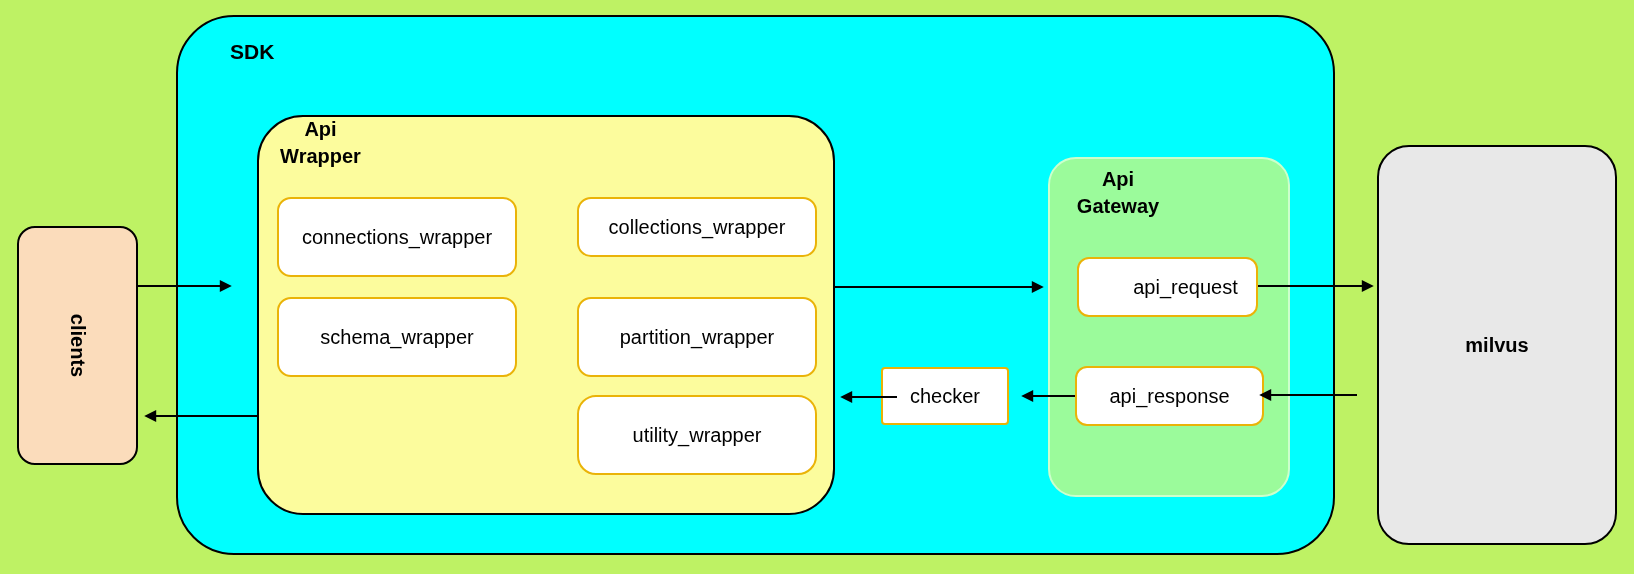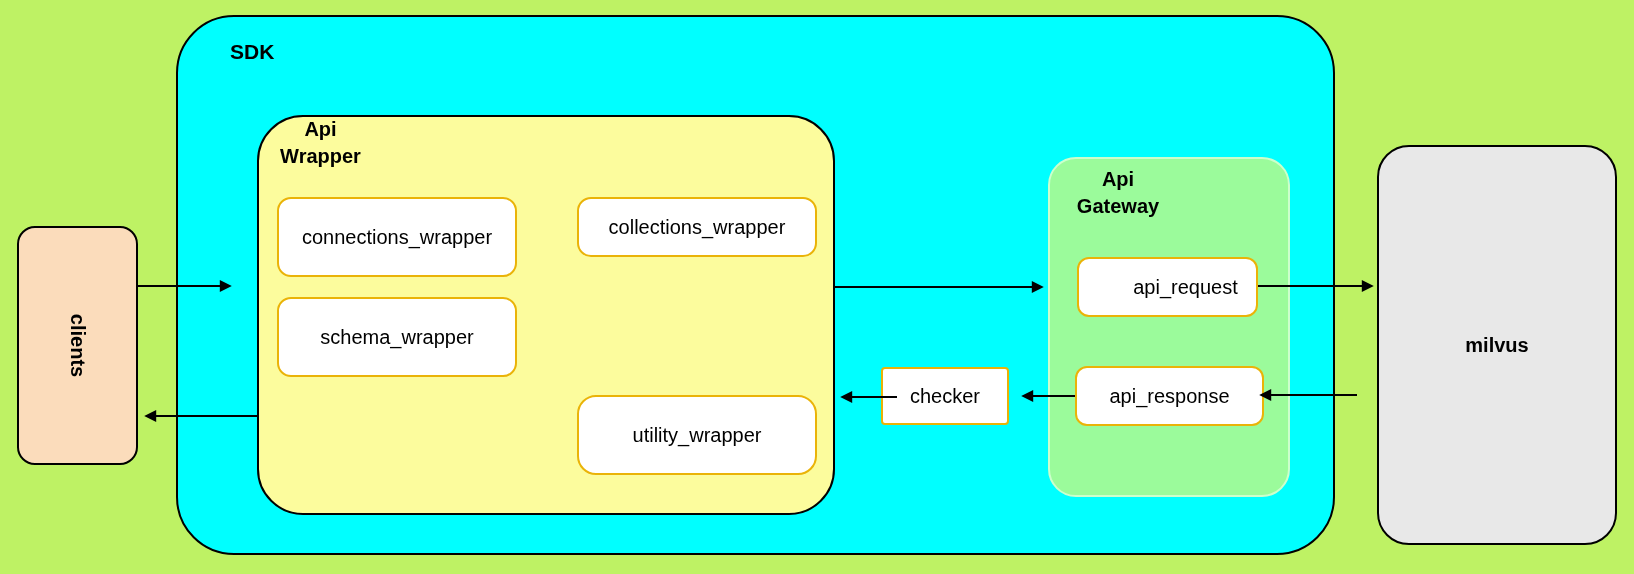--- a/index.html
+++ b/index.html
@@ -105,20 +105,21 @@
 
   <div class="node api-wrapper" style="background-color: rgb(252, 252, 157);"></div>
   <div class="api-wrapper-label">
     <div>Api</div>
     <div>Wrapper</div>
   </div>
 
   <div class="node wbox w-connections">connections_wrapper</div>
   <div class="node wbox w-collections">collections_wrapper</div>
   <div class="node wbox w-schema">schema_wrapper</div>
+  <div class="node wbox w-partition">partition_wrapper</div>
   <div class="node wbox w-utility">utility_wrapper</div>
 
   <div class="node api-gateway" style="background-color: rgb(155, 251, 155);"></div>
   <div class="api-gateway-label">
     <div>Api</div>
     <div>Gateway</div>
   </div>
 
   <div class="node wbox api-request">api_request</div>
   <div class="node wbox api-response">api_response</div>

